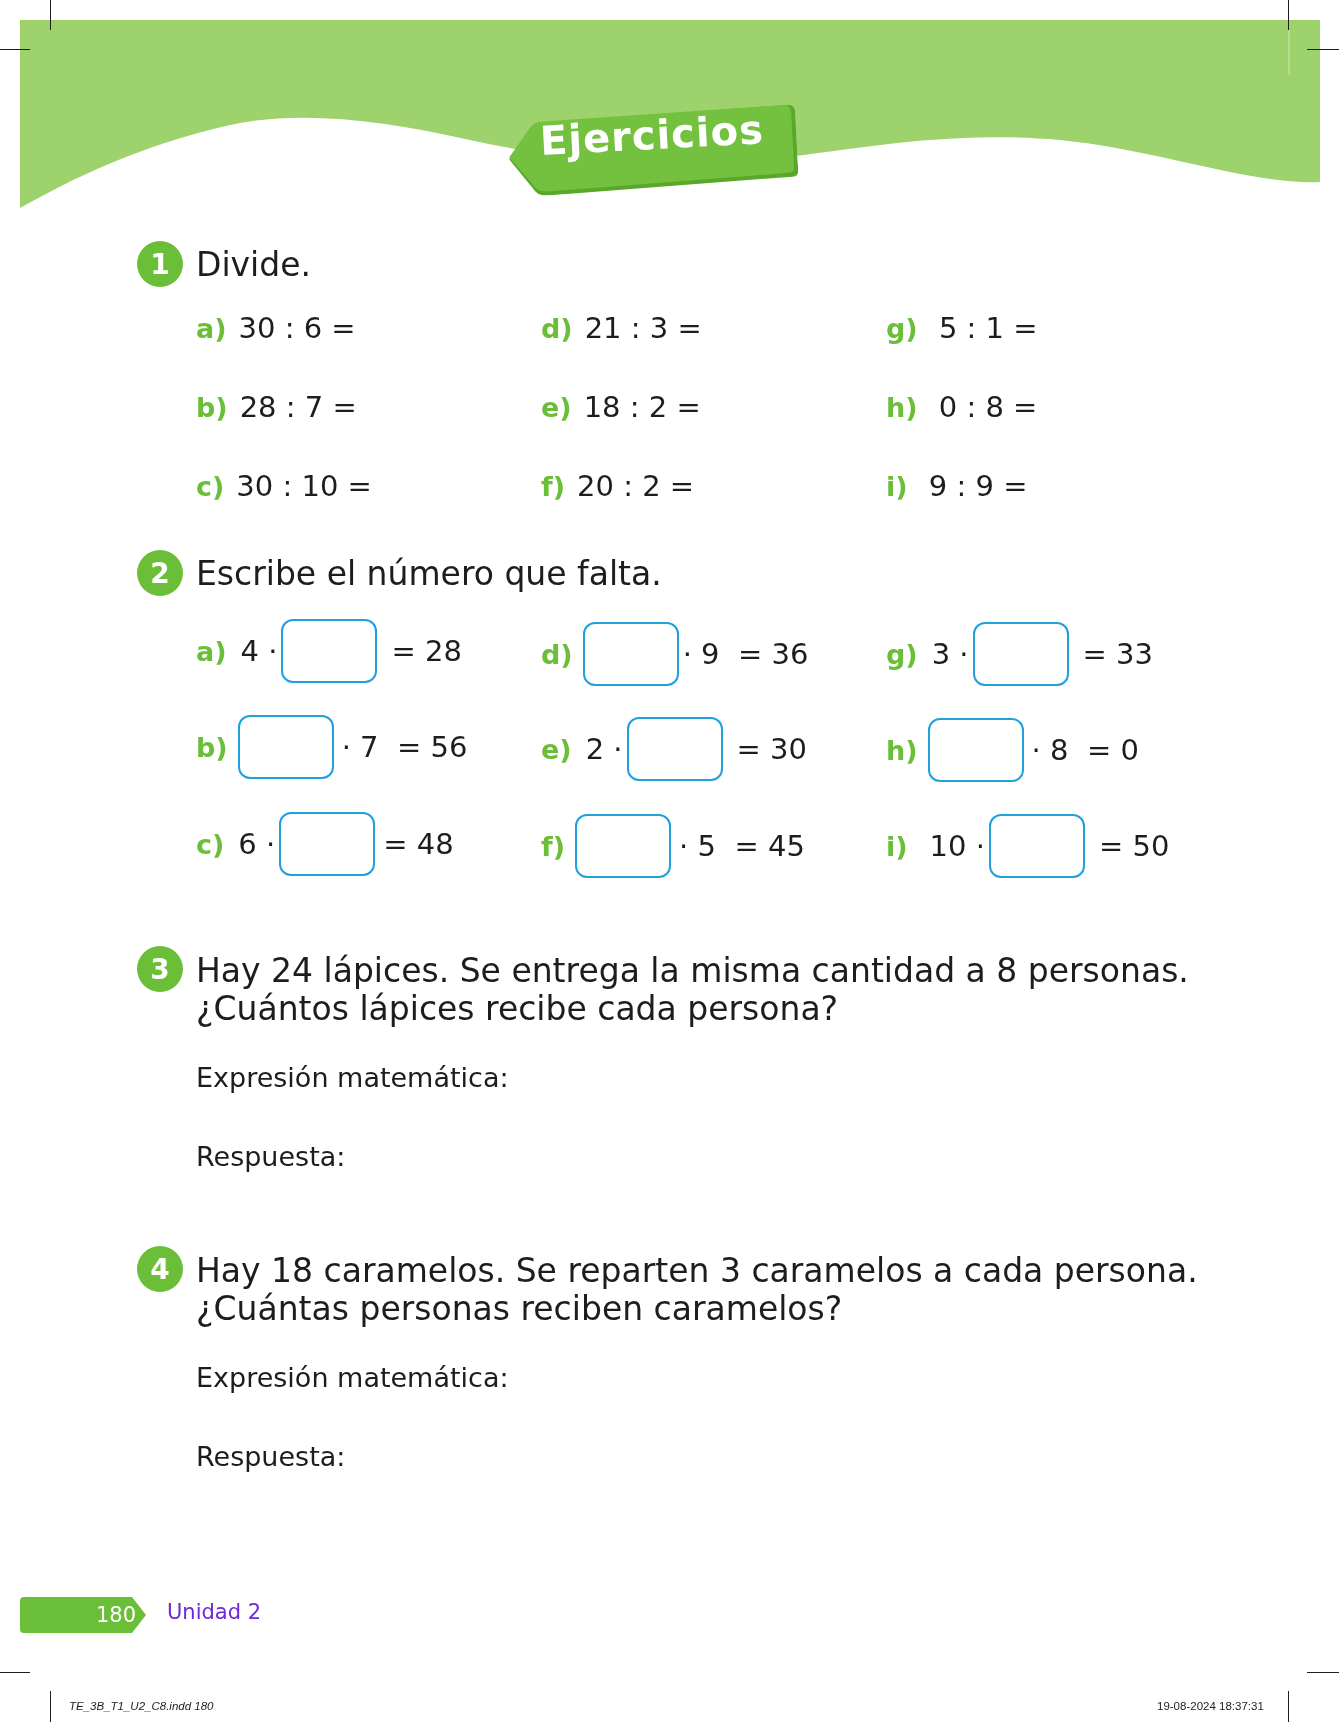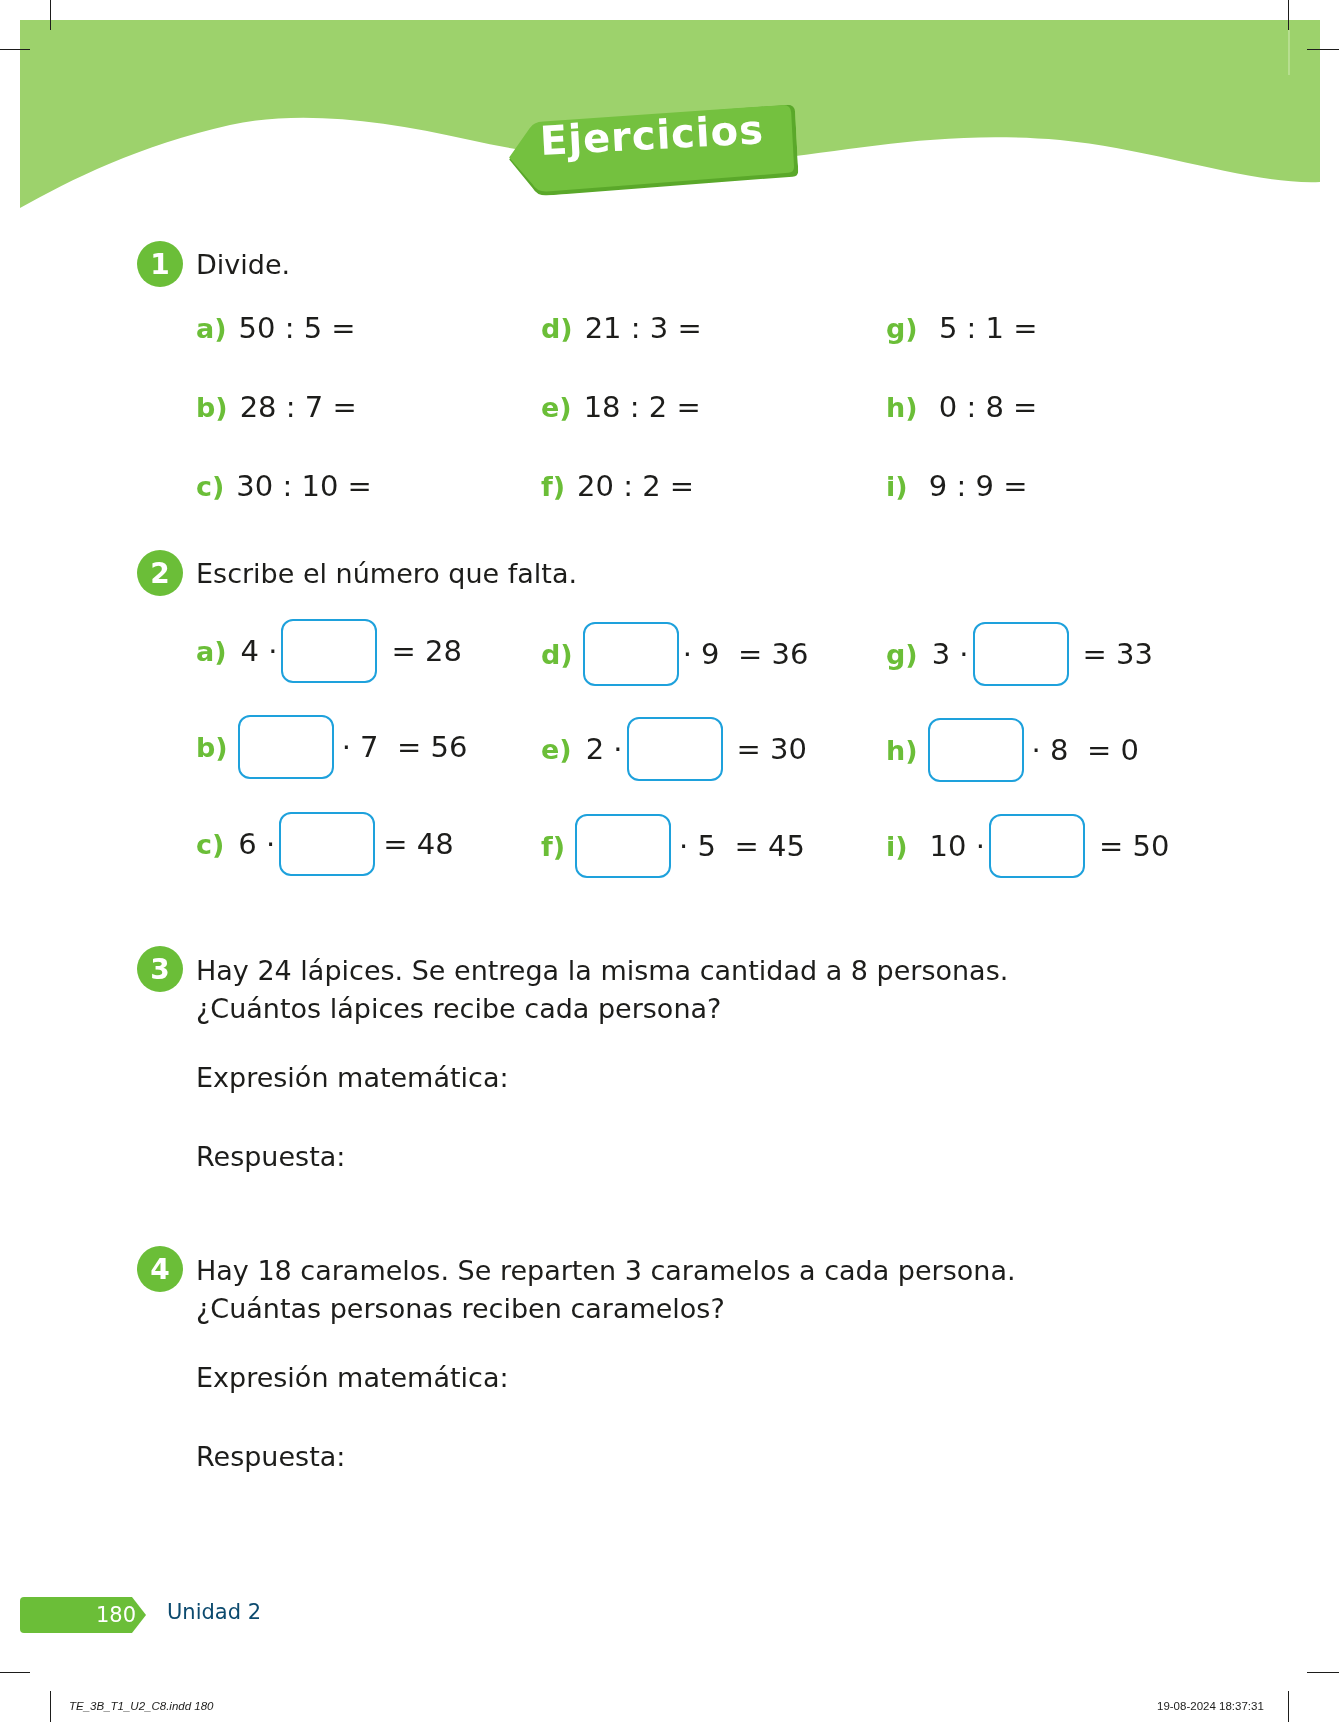--- a/index.html
+++ b/index.html
@@ -25,21 +25,21 @@
   .crop { position: absolute; background: #1d1d1b; }
 
   
   .badge {
     position: absolute; width: 46px; height: 46px; border-radius: 50%;
     background: #6bbe38; color: #fff; font-weight: bold; font-size: 28px;
     display: flex; align-items: center; justify-content: center;
     font-family: "DejaVu Sans", sans-serif;
   }
   .instruction {
-    position: absolute; font-size: 27px; color: #1d1d1b;
+    position: absolute; font-size: 33px; color: #1d1d1b;
     font-family: "DejaVu Sans", sans-serif; line-height: 38px; white-space: nowrap;
   }
 
   .label {
     font-weight: bold; color: #6bbe38; font-size: 27px;
     font-family: "DejaVu Sans", sans-serif;
   }
   .expr {
     font-size: 29px; color: #1d1d1b; font-family: "DejaVu Sans", sans-serif;
     white-space: pre;
@@ -64,21 +64,21 @@
   .page-tab {
     position: absolute; left: 20px; top: 1597px; width: 126px; height: 36px;
   }
   .page-num {
     position: absolute; left: 20px; top: 1597px; width: 110px; height: 36px;
     display: flex; align-items: center; justify-content: flex-end;
     color: #fff; font-size: 21px; font-family: "DejaVu Sans", sans-serif; padding-left: 6px;
   }
   .unit-label {
     position: absolute; left: 167px; top: 1600px; font-size: 21px;
-    color: #0c4a6e; font-family: "DejaVu Sans", sans-serif;
+    color: #6d28d9; font-family: "DejaVu Sans", sans-serif;
   }
   .slug {
     position: absolute; font-family: "Liberation Sans", sans-serif; font-size: 11.5px;
     color: #1d1d1b; white-space: nowrap;
   }
 </style>
 </head>
 <body>
 
 <svg id="header-svg" viewBox="0 0 1339 220">
@@ -99,21 +99,21 @@
 <div class="crop" style="left:0;top:1672px;width:30px;height:1px;"></div>
 <div class="crop" style="left:50px;top:1691px;width:1px;height:31px;"></div>
 <div class="crop" style="left:1307px;top:1672px;width:32px;height:1px;"></div>
 <div class="crop" style="left:1288px;top:1691px;width:1px;height:31px;"></div>
 
 <div class="badge" style="left:137px;top:241px;">1</div>
 <div class="instruction" style="left:196px;top:246px;">Divide.</div>
 
 <div class="item" style="left:196px;top:308px;">
   <span class="label">a)</span>
-  <span class="expr">50 : 5 =</span>
+  <span class="expr">30 : 6 =</span>
 </div>
 <div class="item" style="left:196px;top:387px;">
   <span class="label">b)</span>
   <span class="expr">28 : 7 =</span>
 </div>
 <div class="item" style="left:196px;top:466px;">
   <span class="label">c)</span>
   <span class="expr">30 : 10 =</span>
 </div>
 <div class="item" style="left:541px;top:308px;">

